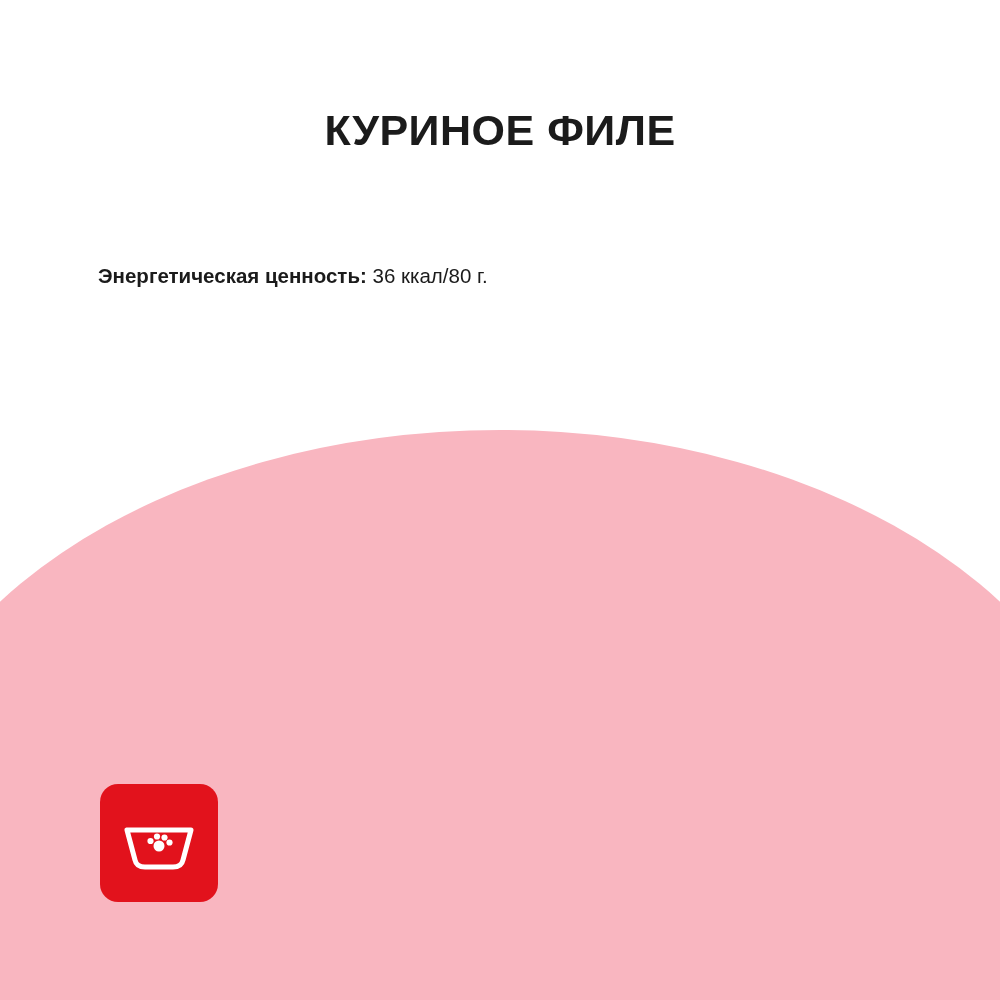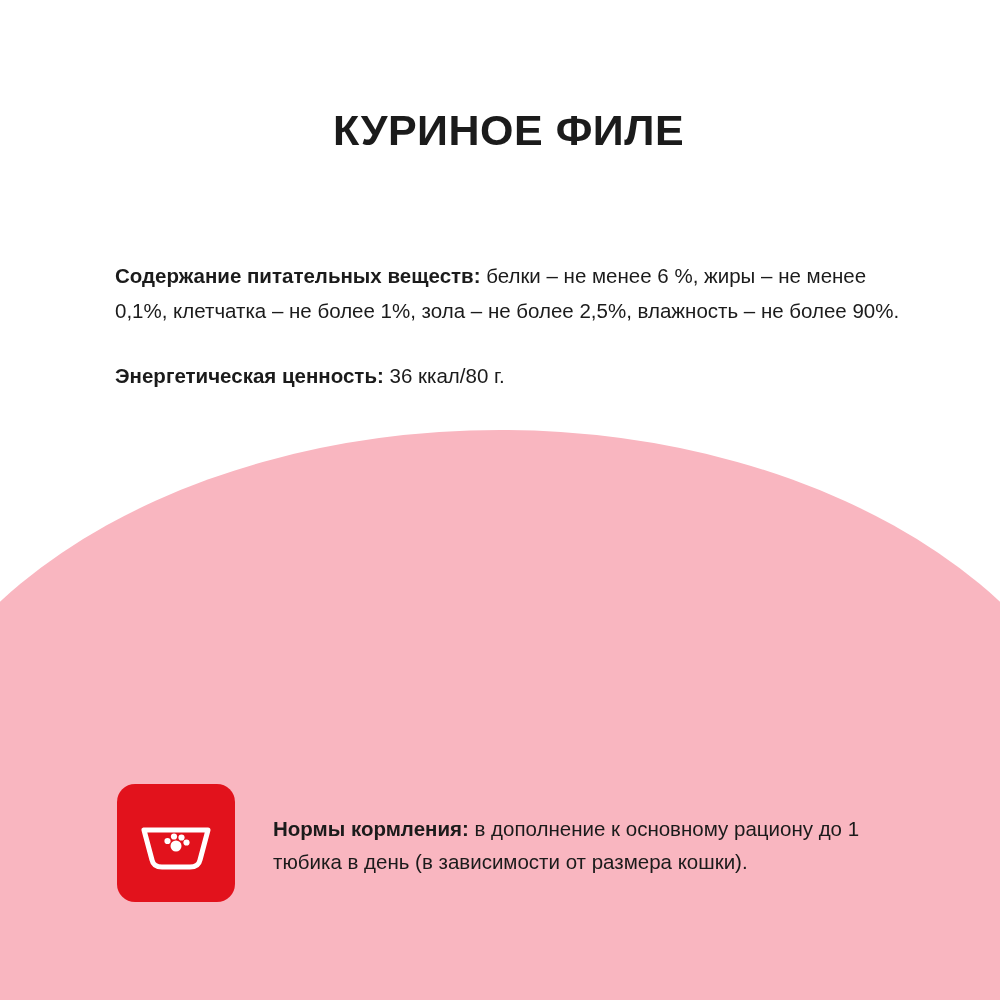--- a/index.html
+++ b/index.html
@@ -26,21 +26,20 @@
     left: -120px;
     bottom: -430px;
     width: 1240px;
     height: 1000px;
     background: #f9b6c0;
     border-radius: 50% 50% 0 0 / 42% 42% 0 0;
   }
   .content {
     position: relative;
     z-index: 2;
-    margin-left: 17px;
   }
   .title {
     text-align: center;
     font-size: 43px;
     font-weight: bold;
     letter-spacing: 0.5px;
     color: #1b1b1b;
     padding-top: 78px;
     line-height: 1.1;
   }
@@ -102,40 +101,34 @@
 
   <div class="pink-band"></div>
 
   <div class="content">
 
     <h1 class="title">КУРИНОЕ ФИЛЕ</h1>
 
     <div class="body-block">
 
 
-      <p class="para">
-        <b>Содержание питательных веществ:</b><span> белки – не менее 6 %, жиры – не менее 0,1%, клетчатка – не более 1%, зола – не более 2,5%, влажность – не более 90%.</span>
-      </p>
 
       <p class="para">
         <b>Энергетическая ценность:</b><span> 36 ккал/80 г.</span>
       </p>
 
     </div>
 
     <div class="feeding">
       <div class="bowl-badge">
         <svg width="72" height="54" viewBox="0 0 72 54" aria-hidden="true">
           <path d="M4 14 H68 L60 44 C59 49 55 51 50 51 H22 C17 51 13 49 12 44 Z" fill="none" stroke="#ffffff" stroke-width="5" stroke-linejoin="round"></path>
           <circle cx="36" cy="30" r="5.5" fill="#ffffff"></circle>
           <circle cx="27.5" cy="25" r="3.1" fill="#ffffff"></circle>
           <circle cx="34" cy="20.5" r="3.1" fill="#ffffff"></circle>
           <circle cx="41.5" cy="21.5" r="3.1" fill="#ffffff"></circle>
           <circle cx="46.5" cy="26.5" r="3.1" fill="#ffffff"></circle>
         </svg>
       </div>
-      <div class="feeding-text">
-        <b>Нормы кормления:</b><span> в дополнение к основному рациону до 1 тюбика в день (в зависимости от размера кошки).</span>
-      </div>
     </div>
 
   </div>
 </div>
 
 </body></html>

